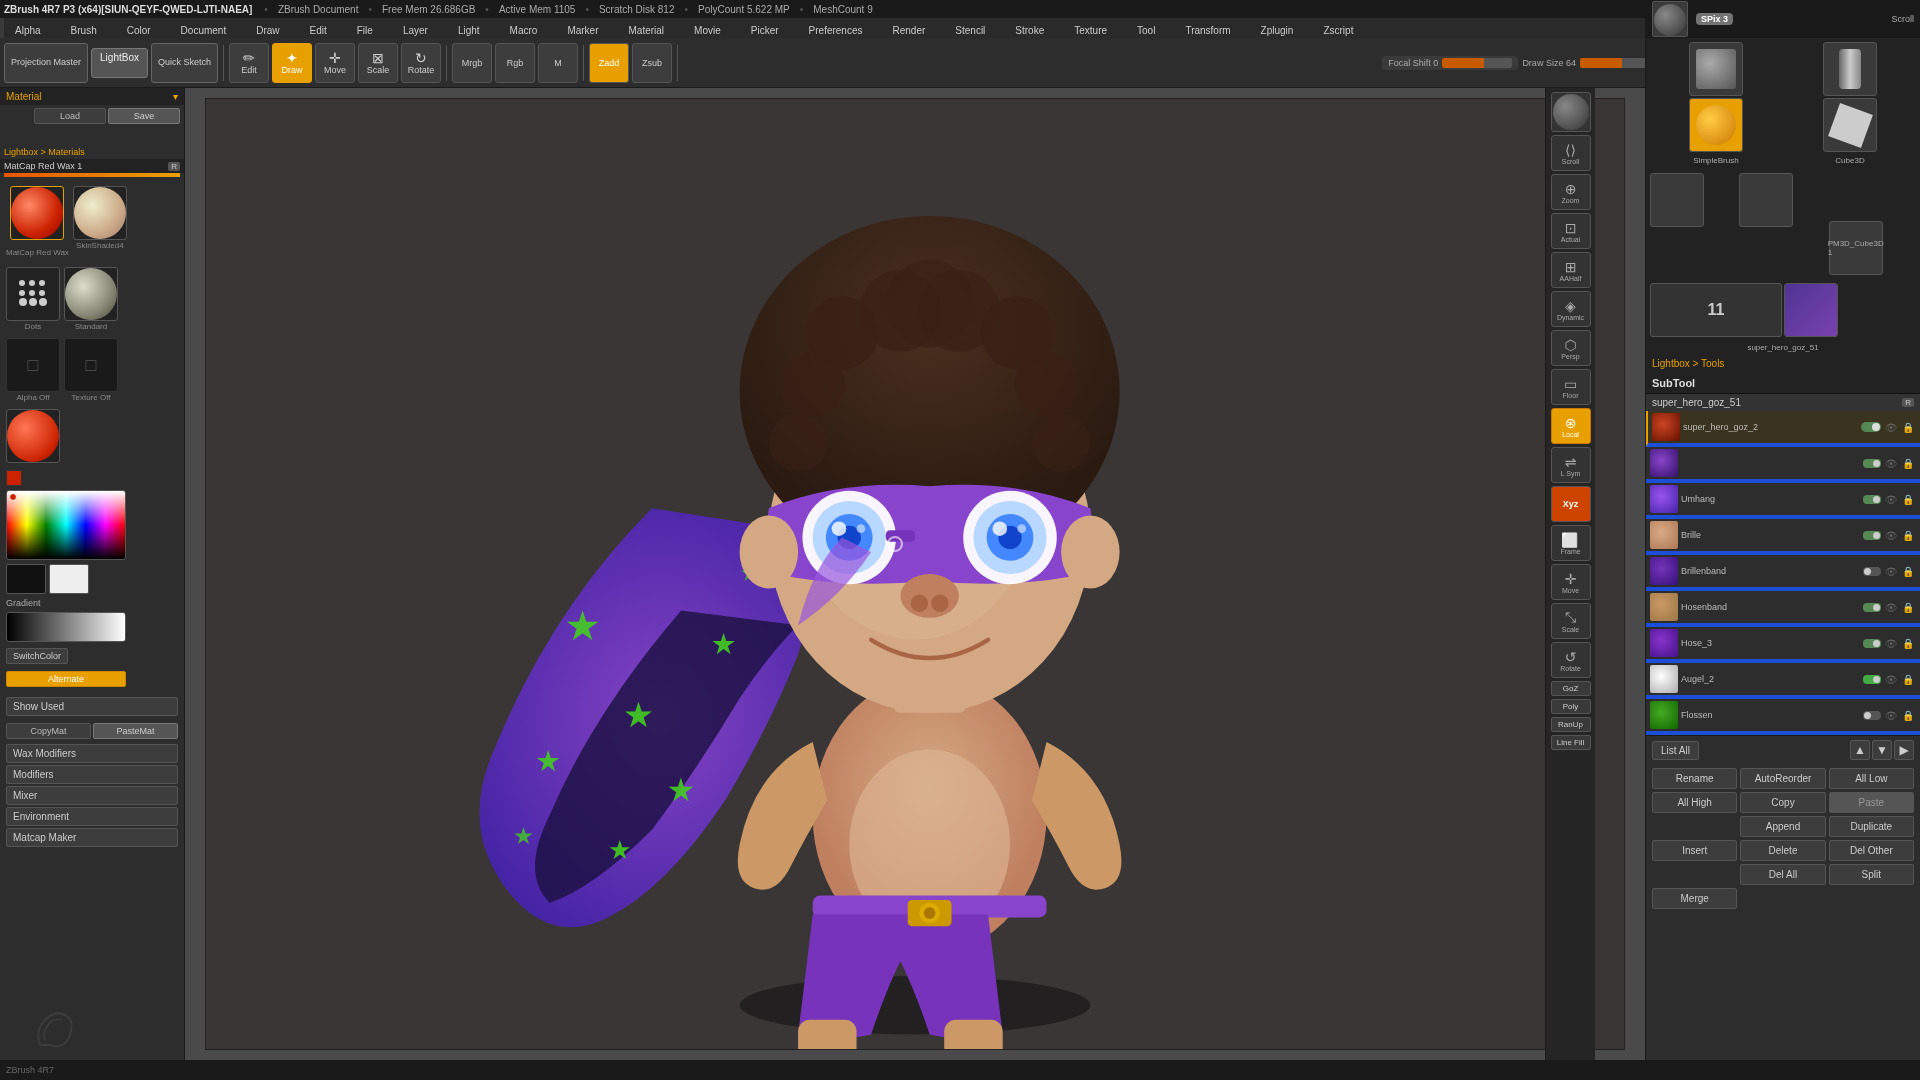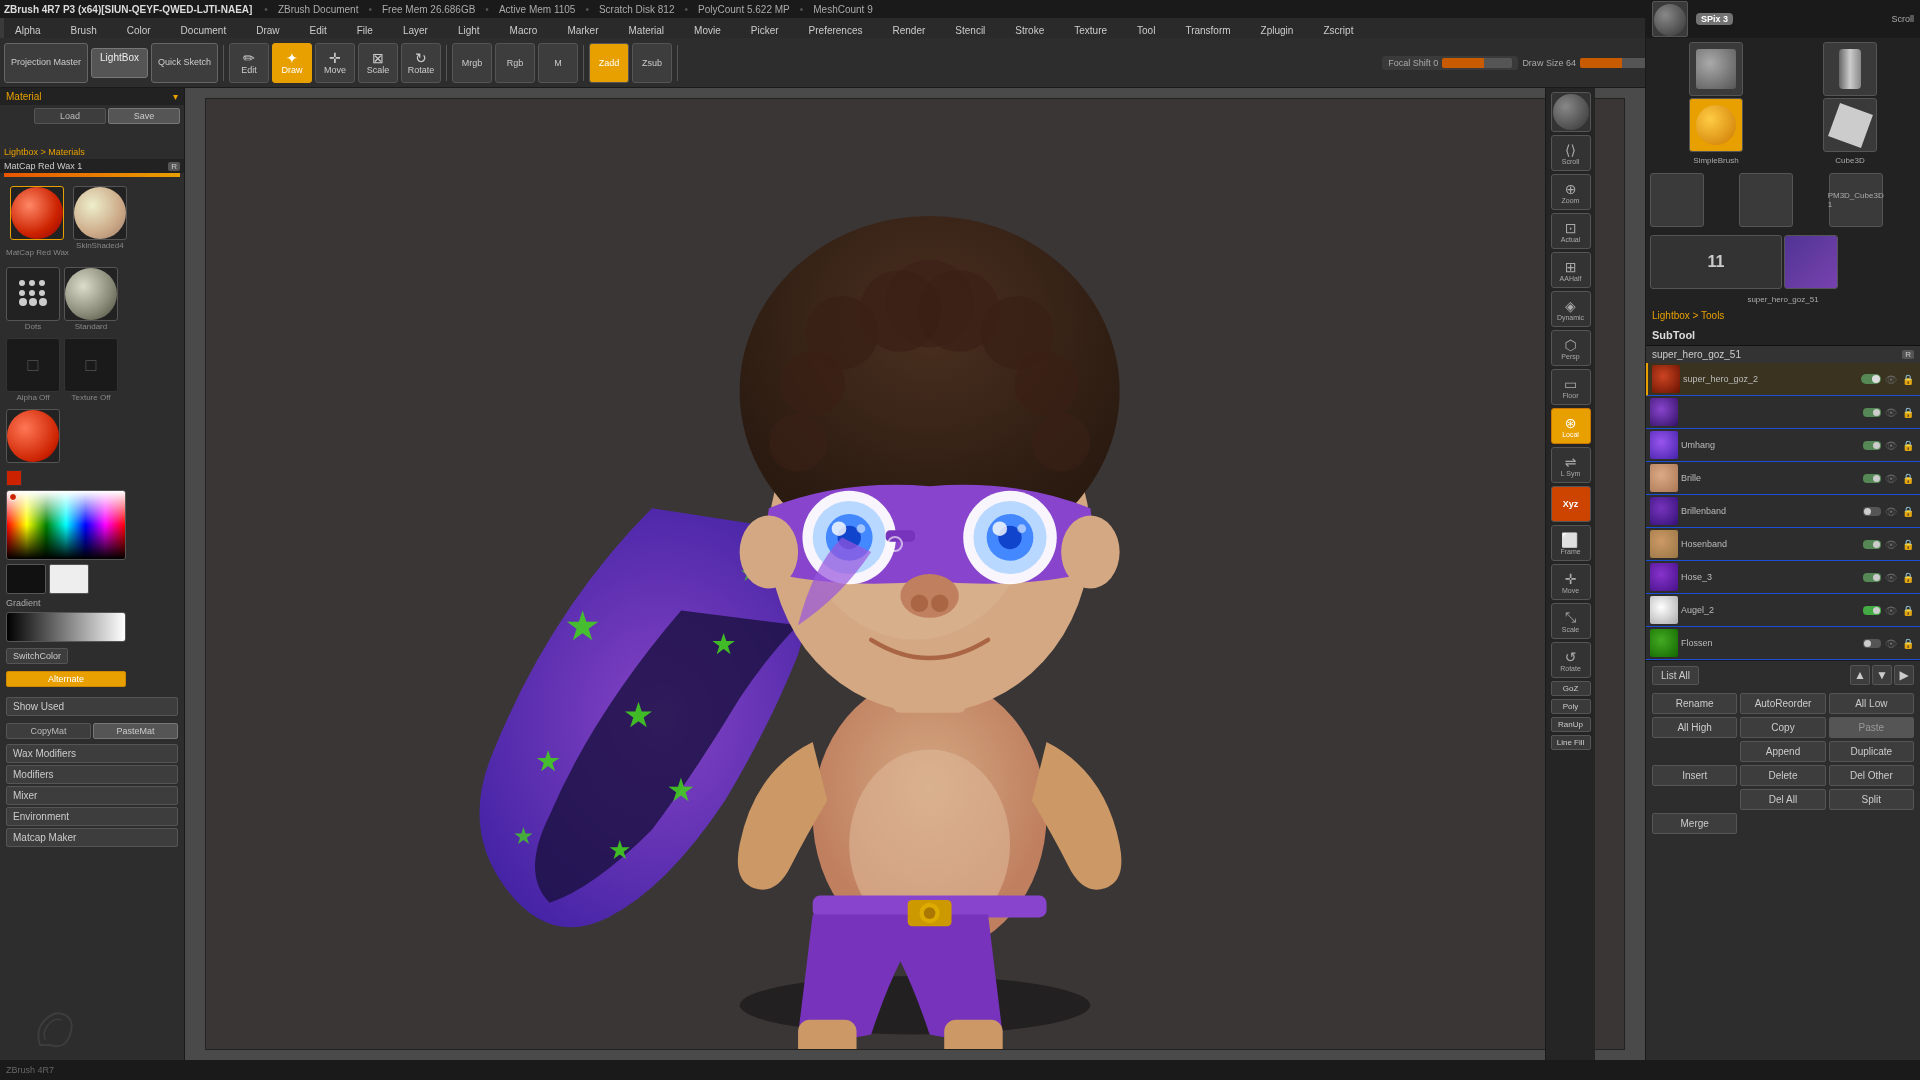--- a/index.html
+++ b/index.html
@@ -591,21 +591,21 @@
     
     .right-subtool-list {
       display: flex;
       flex-direction: column;
     }
 
     .st-row {
       display: flex;
       align-items: center;
       padding: 2px 4px;
-      border-bottom: 1px solid #1d4ed8;
+      border-bottom: 4px solid #1d4ed8;
       gap: 3px;
       min-height: 28px;
     }
     .st-row.selected { background: #3a3320; border-left: 2px solid #e8a000; }
 
     .st-thumb {
       width: 28px; height: 28px;
       border-radius: 2px;
       flex-shrink: 0;
     }
@@ -1161,21 +1161,21 @@
   </div>
 
   <div style="display:grid;grid-template-columns:1fr 1fr;gap:2px;padding:0 4px 4px;background:#222;font-size:8px;color:#aaa;text-align:center;">
     <span>SimpleBrush</span>
     <span>Cube3D</span>
   </div>
 
   <div style="display:grid;grid-template-columns:repeat(3,1fr);gap:2px;padding:4px;background:#222;">
     <div style="width:54px;height:54px;background:#3a3a3a;border:1px solid #555;border-radius:3px;"></div>
     <div style="width:54px;height:54px;background:#3a3a3a;border:1px solid #555;border-radius:3px;"></div>
-    <div style="width:54px;height:54px;background:#3a3a3a;border:1px solid #555;border-radius:3px;display:flex;align-items:center;justify-content:center;">
+    <div style="width:54px;height:54px;background:#3a3a3a;border:1px solid #555;border-radius:3px;display:flex;align-items:center;justify-content:center;margin-top:48px;">
       <div style="font-size:8px;color:#aaa;">PM3D_Cube3D 1</div>
     </div>
   </div>
 
   <div style="display:grid;grid-template-columns:1fr 1fr;gap:2px;padding:4px;background:#222;">
     <div style="background:#333;border:1px solid #555;border-radius:3px;padding:4px;display:flex;align-items:center;justify-content:center;">
       <span style="font-size:16px;color:#ccc;font-weight:bold;">11</span>
     </div>
     <div style="width:54px;height:54px;background:#3a3a3a;border:1px solid #555;border-radius:3px;overflow:hidden;">
       <div style="width:100%;height:100%;background:linear-gradient(135deg,#5533aa,#8844cc);opacity:0.8;"></div>

